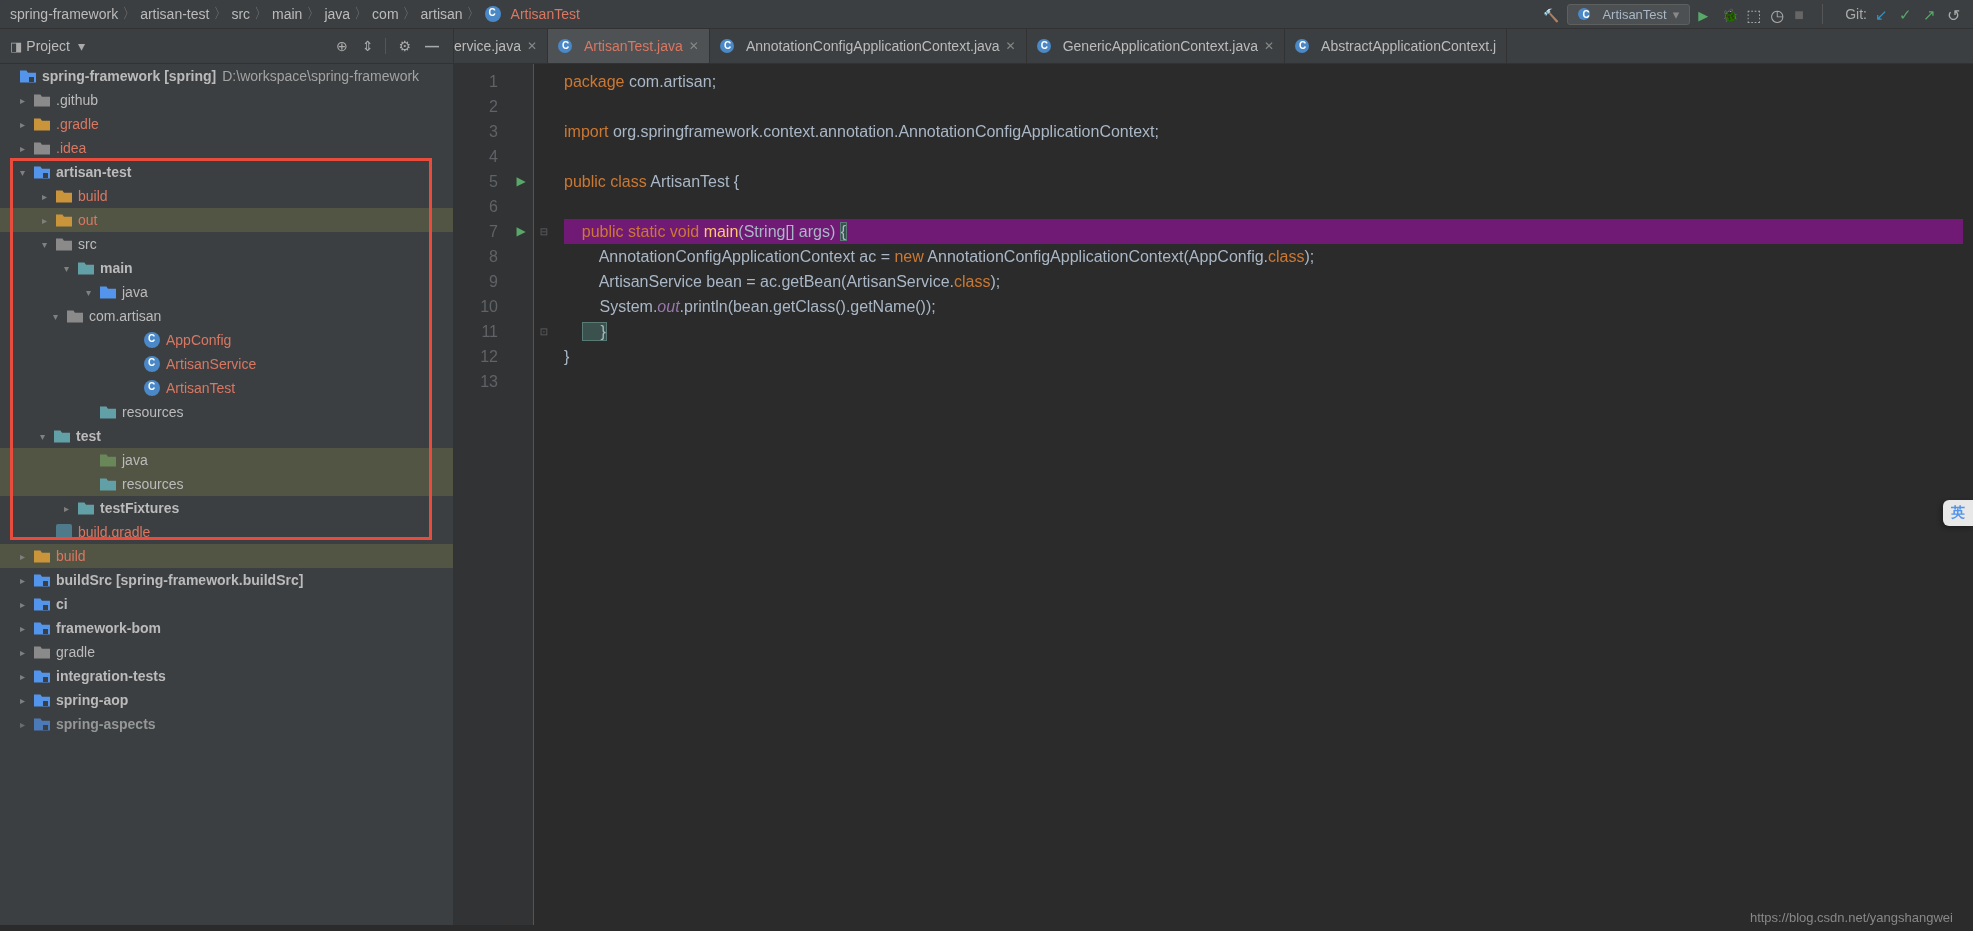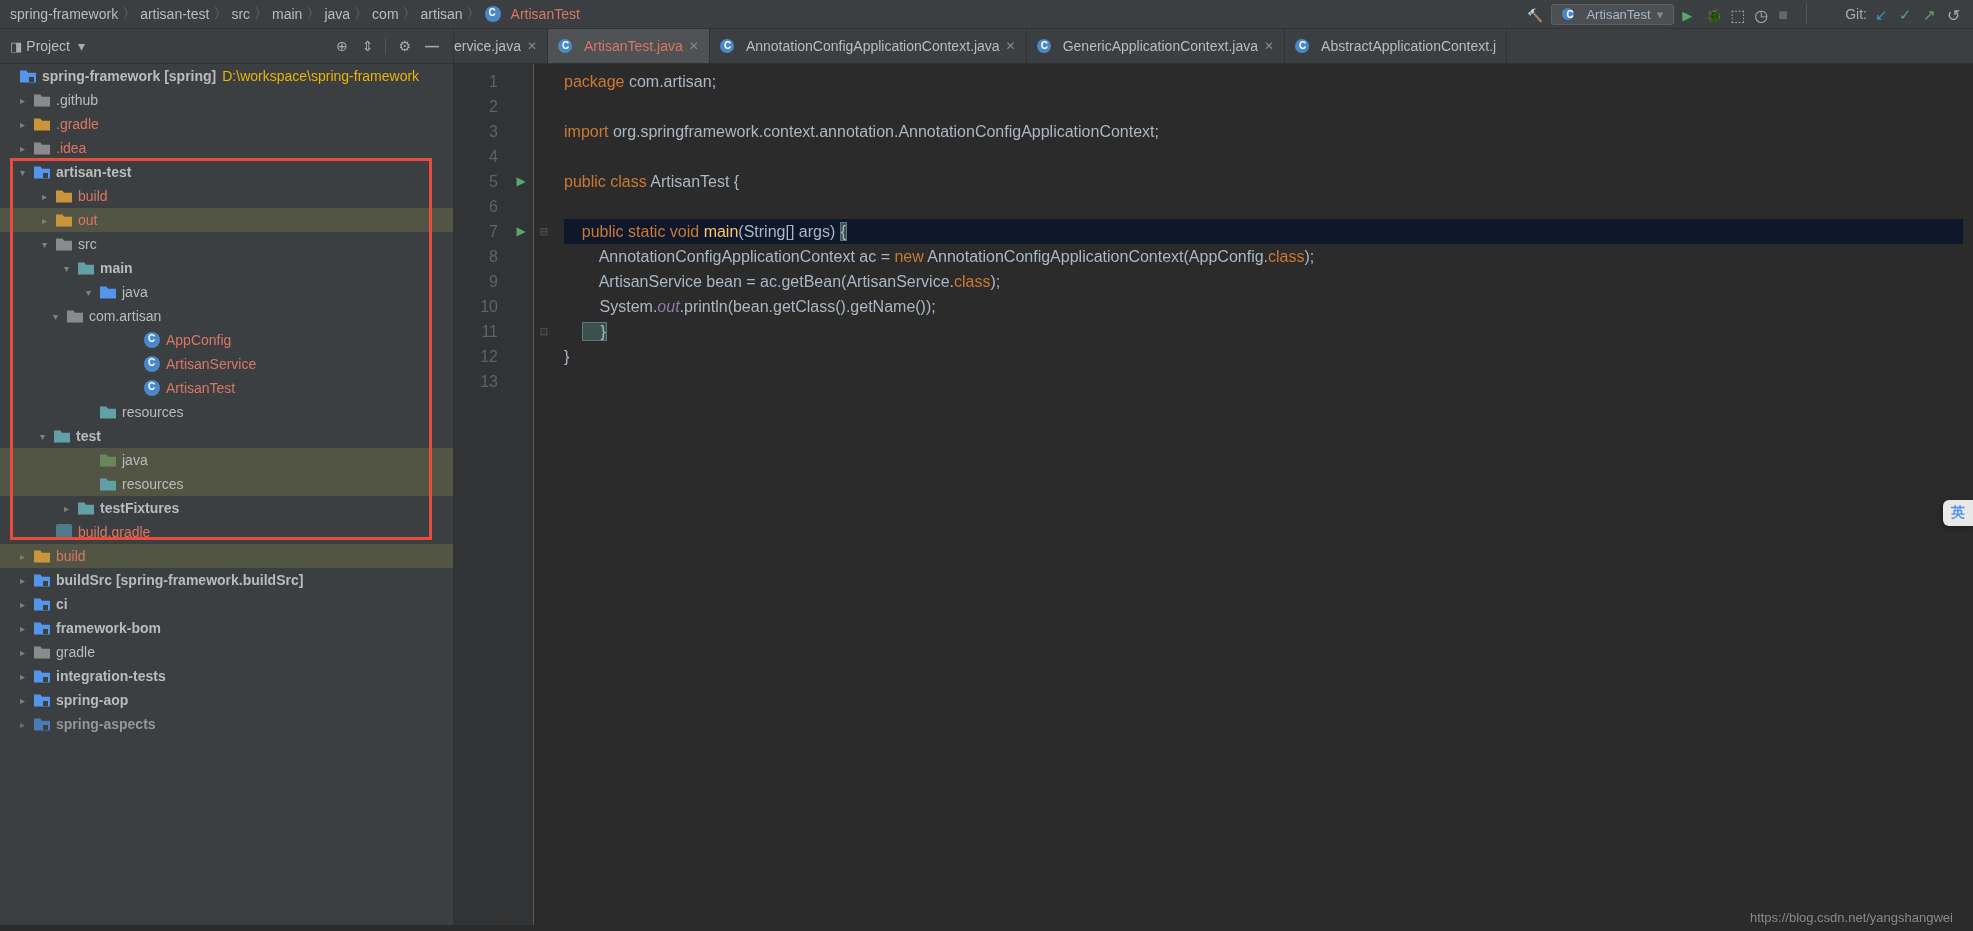--- a/index.html
+++ b/index.html
@@ -10,21 +10,21 @@
 .breadcrumb span { color: #bbbbbb; }
 .breadcrumb .sep { color: #767676; }
 .breadcrumb .active { color: #d97762; }
 
 .toolbar-right { display: flex; align-items: center; gap: 8px; }
 .run-config { background: #4c5052; border: 1px solid #5e6060; padding: 2px 10px; border-radius: 3px; font-size: 13px; display: flex; align-items: center; gap: 6px; }
 .tb-icon { width: 16px; height: 16px; display: inline-block; }
 .play-icon::before { content: "▶"; color: #59a869; font-size: 13px; }
 .bug-icon::before { content: "🐞"; font-size: 13px; filter: hue-rotate(90deg); }
 .hammer-icon::before { content: "🔨"; font-size: 13px; filter: grayscale(0.3) brightness(1.2); color: #59a869; }
-.git-label { color: #aaa; font-size: 14px; margin-left: 26px; }
+.git-label { color: #aaa; font-size: 14px; margin-left: 10px; }
 .arrow-dn::before { content: "↙"; color: #3592c4; font-size: 15px; }
 .check-icon::before { content: "✓"; color: #59a869; font-size: 15px; }
 .arrow-up::before { content: "↗"; color: #59a869; font-size: 15px; }
 
 .main { display: flex; height: calc(100% - 35px); }
 
 .sidebar { width: 454px; background: #3c3f41; border-right: 1px solid #323232; display: flex; flex-direction: column; }
 .sidebar-header { height: 35px; display: flex; align-items: center; padding: 0 10px; border-bottom: 1px solid #323232; gap: 6px; }
 .sidebar-header .title { font-size: 14px; color: #bbbbbb; display: flex; align-items: center; gap: 4px; flex: 1; }
 .sidebar-header .title::before { content: "◨"; color: #aaa; font-size: 13px; }
@@ -48,21 +48,21 @@
 .fi-folder.teal { background: #62a0a7; }
 .fi-folder.green { background: #6a8759; }
 .fi-module { background: #5394ec; clip-path: polygon(0 15%, 40% 15%, 50% 30%, 100% 30%, 100% 90%, 0 90%); position: relative; }
 .fi-module::after { content: ""; position: absolute; width: 5px; height: 5px; background: #3c3f41; bottom: 2px; right: 2px; }
 .fi-class { background: #4a88c7; border-radius: 50%; position: relative; }
 .fi-class::after { content: "C"; position: absolute; color: #fff; font-size: 10px; font-weight: bold; left: 4px; top: 1px; }
 .fi-gradle { background: #4f7a8a; border-radius: 2px; }
 .tree-label { color: #bbbbbb; }
 .tree-label.bold { font-weight: bold; }
 .tree-label.orange { color: #d97762; }
-.tree-label.dim { color: #eab308; }
+.tree-label.dim { color: #a3a3a3; }
 
 .red-box { position: absolute; border: 3px solid #e74c3c; pointer-events: none; left: 10px; top: 94px; width: 422px; height: 382px; }
 
 .editor-area { flex: 1; display: flex; flex-direction: column; background: #2b2b2b; }
 .tabs { height: 35px; background: #3c3f41; display: flex; align-items: stretch; border-bottom: 1px solid #323232; }
 .tab { display: flex; align-items: center; padding: 0 10px; gap: 6px; font-size: 14px; border-right: 1px solid #323232; cursor: pointer; }
 .tab.partial { padding-left: 0; }
 .tab.active { background: #4e5254; }
 .tab.active .tab-label { color: #d97762; }
 .tab-label { color: #bbbbbb; }
@@ -354,21 +354,21 @@
         <div class="fi-row"></div>
           <div class="fi-row"></div>
       </div>
       <div class="code">
         <div class="line"><span class="kw">package</span><span> com.artisan;</span></div>
         <div class="line"></div>
         <div class="line"><span class="kw">import</span><span> org.springframework.context.annotation.AnnotationConfigApplicationContext;</span></div>
         <div class="line"></div>
         <div class="line"><span class="kw">public class </span><span>ArtisanTest</span><span> {</span></div>
         <div class="line"></div>
-        <div class="line" style="background:#0f172a">    <span class="kw">public static void </span><span class="fn">main</span><span>(String[] args) </span><span class="brace-hl">{</span></div>
+        <div class="line" style="background:#701a75">    <span class="kw">public static void </span><span class="fn">main</span><span>(String[] args) </span><span class="brace-hl">{</span></div>
         <div class="line"><span>        AnnotationConfigApplicationContext ac = </span><span class="kw">new</span><span> AnnotationConfigApplicationContext(AppConfig.</span><span class="kw">class</span><span>);</span></div>
         <div class="line"><span>        ArtisanService bean = ac.getBean(ArtisanService.</span><span class="kw">class</span><span>);</span></div>
         <div class="line"><span>        System.</span><span class="field">out</span><span>.println(bean.getClass().getName());</span></div>
         <div class="line">    <span class="brace-hl">    }</span></div>
         <div class="line">}</div>
         <div class="line"></div>
       </div>
     </div>
   </div>
 </div>

